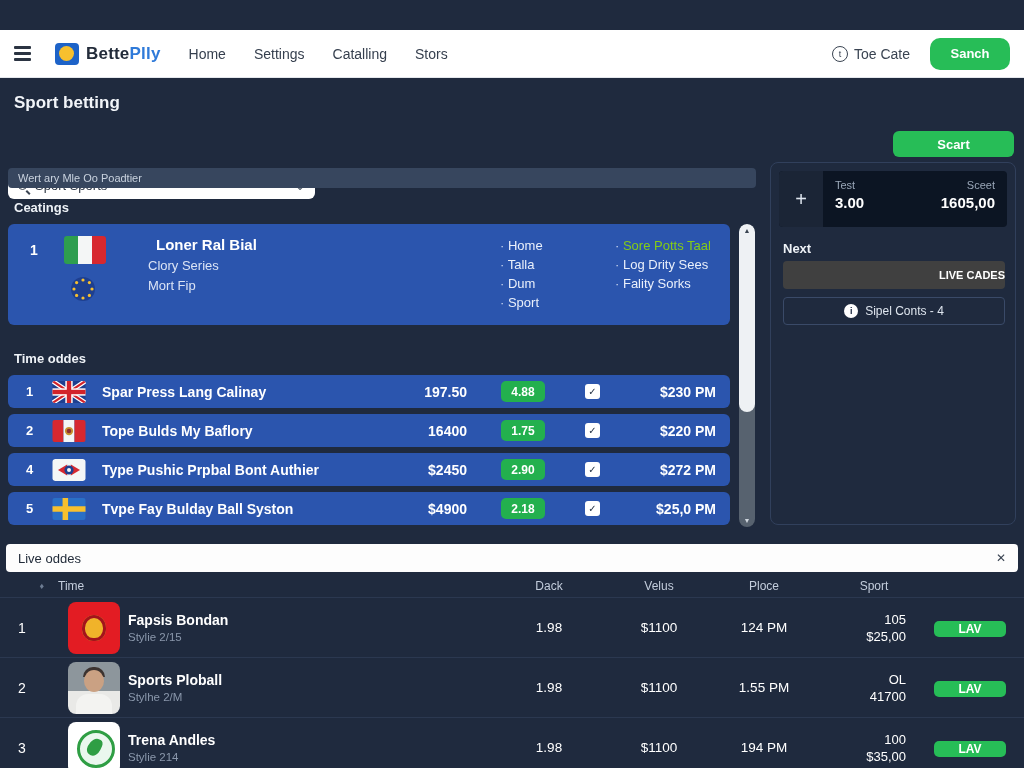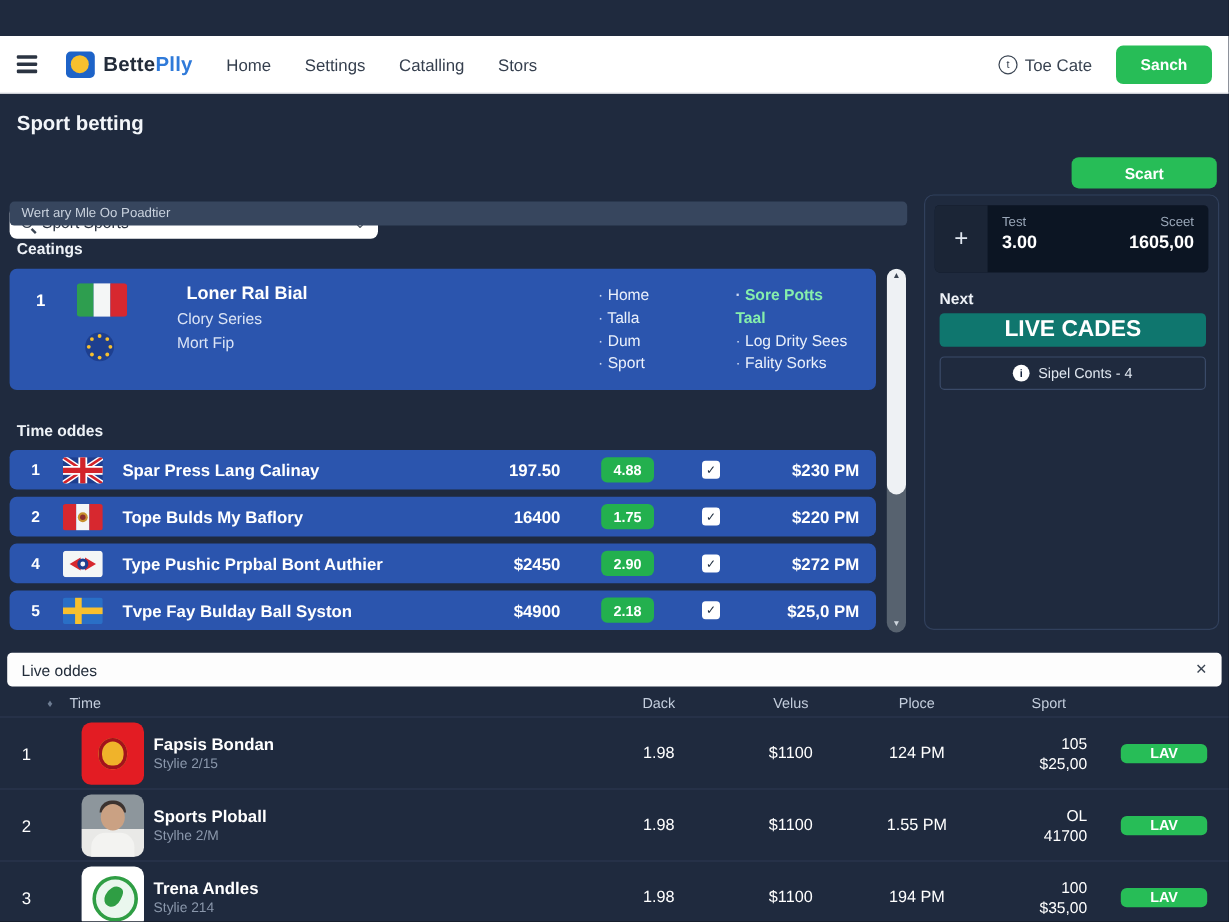--- a/index.html
+++ b/index.html
@@ -27,21 +27,21 @@
   .logo-text { font-size:17px; font-weight:bold; color:#232c3a; letter-spacing:.2px; }
   .logo-text .blue { color:#2f7ad9; }
   .nav-links { display:flex; gap:28px; margin-left:28px; }
   .nav-link { font-size:14px; color:#353f4e; cursor:pointer; }
   .nav-right { margin-left:auto; display:flex; align-items:center; gap:20px; }
   .account { display:flex; align-items:center; gap:6px; color:#3a4452; font-size:14px; cursor:pointer; }
   .circ-icon { width:16px; height:16px; border:1.5px solid #3a4452; border-radius:50%;
                display:flex; align-items:center; justify-content:center; font-size:9px; color:#3a4452; }
   .btn-green { background:#27bd57; color:#ffffff; border:none; border-radius:6px; font-weight:bold;
                font-size:13px; cursor:pointer; font-family:inherit; }
-  .nav-search-btn { width:80px; height:32px; }
+  .nav-search-btn { width:80px; height:32px;border-radius:10px; }
 
   
   .page-title { position:absolute; left:14px; top:93px; color:#f2f5f9; font-size:17px; font-weight:bold; }
   .search-select { position:absolute; left:8px; top:130px; width:307px; height:27px; background:#fff;
                    border-radius:6px; display:flex; align-items:center; padding:0 10px; gap:8px; cursor:pointer;margin-top:42px; }
   .mag { width:9px; height:9px; border:1.5px solid #3a4452; border-radius:50%; position:relative; flex:0 0 auto; }
   .mag::after { content:""; position:absolute; left:8px; top:8px; width:5px; height:1.5px; background:#3a4452;
                 transform:rotate(45deg); transform-origin:0 0; }
   .search-select .txt { font-size:13px; color:#2b3442; }
   .search-select .chev { margin-left:auto; color:#4a5562; font-size:12px; }
@@ -59,21 +59,21 @@
   .cc-flagcol { width:66px; display:flex; flex-direction:column; align-items:flex-start; gap:12px; }
   .flag { width:42px; height:28px; border-radius:3px; overflow:hidden; display:block; flex:0 0 auto; }
   .eu-emblem { width:26px; height:26px; margin-left:6px; }
   .cc-names { width:240px; padding-left:18px; }
   .cc-name { font-size:15px; font-weight:bold;padding-left:8px; }
   .cc-sub { font-size:13px; color:#dbe4f5; margin-top:5px; }
   .cc-list { font-size:13px; color:#eaf0fb; line-height:19px; }
   .cc-list.first { width:115px; margin-left:130px; }
   .cc-list li { list-style:none; }
   .cc-list li::before { content:"·  "; color:#cdd9f0; }
-  .cc-list .bold { font-weight:bold; color:#86efac; }
+  .cc-list .bold { font-weight:normal; color:#84cc16; }
 
   
   .vscroll { position:absolute; left:739px; top:224px; width:16px; height:303px; border-radius:8px;
              background:#57626f; overflow:hidden; cursor:pointer; }
   .vscroll .thumb { position:absolute; left:0; top:0; width:100%; height:62%; background:#eef1f4; border-radius:8px; }
   .vscroll .arr { position:absolute; left:0; width:100%; text-align:center; font-size:7px; }
   .vscroll .arr.up { top:3px; color:#3a4452; }
   .vscroll .arr.down { bottom:3px; color:#cfd6de; }
 
   
@@ -95,22 +95,22 @@
              border:1px solid #31405c; border-radius:8px; }
   .bs-head { position:absolute; left:8px; top:8px; width:228px; height:56px; background:#0c1523;
              border-radius:4px; display:flex; color:#fff; }
   .bs-plus { width:44px; background:#1b2536; display:flex; align-items:center; justify-content:center;
              font-size:20px; color:#dfe6ef; border-radius:4px 0 0 4px; cursor:pointer; }
   .bs-cols { flex:1; display:flex; justify-content:space-between; padding:8px 12px 8px 12px; }
   .bs-col .lab { font-size:11px; color:#9aa7b8; }
   .bs-col .val { font-size:15px; font-weight:bold; margin-top:3px; }
   .bs-col.right { text-align:right; }
   .bs-next { position:absolute; left:12px; top:78px; color:#eef2f7; font-size:13px; font-weight:bold; }
-  .bs-live { position:absolute; left:12px; top:98px; width:222px; height:28px; background:#0f766e; color:#fff;
-             border:none; border-radius:4px; font-weight:bold; font-size:19px; cursor:pointer; font-family:inherit; }
+  .bs-live { position:absolute; left:12px; top:98px; width:222px; height:28px; background:#404040; color:#fff;
+             border:none; border-radius:4px; font-weight:bold; font-size:11px; cursor:pointer; font-family:inherit;text-align:right; }
   .bs-conts { position:absolute; left:12px; top:134px; width:222px; height:28px; background:transparent;
               border:1px solid #3a4a68; border-radius:4px; color:#dfe6ef; font-size:12px; cursor:pointer;
               display:flex; align-items:center; justify-content:center; gap:7px; font-family:inherit; }
   .bs-conts .dot { width:14px; height:14px; border-radius:50%; background:#fff; color:#13203a;
                    font-size:9px; font-weight:bold; display:flex; align-items:center; justify-content:center; }
 
   
   .live-bar { position:absolute; left:6px; top:544px; width:1012px; height:28px; background:#fdfdfd;
               border-radius:4px; display:flex; align-items:center; padding:0 12px; }
   .live-bar .t { font-size:13px; color:#222c3a; }

